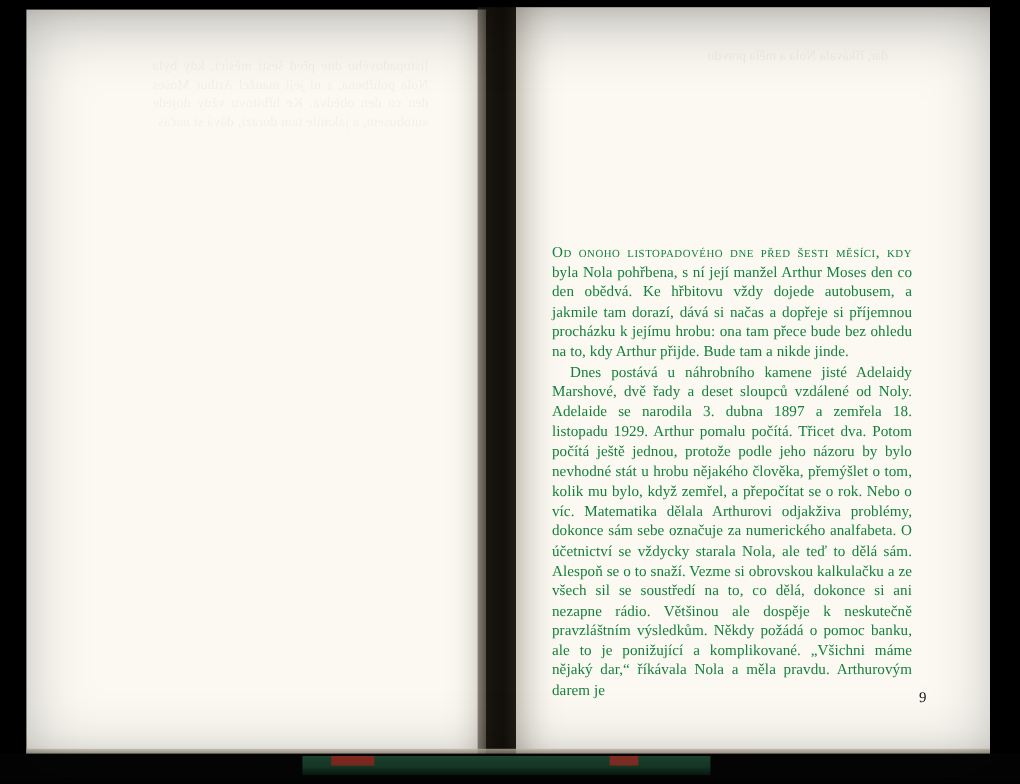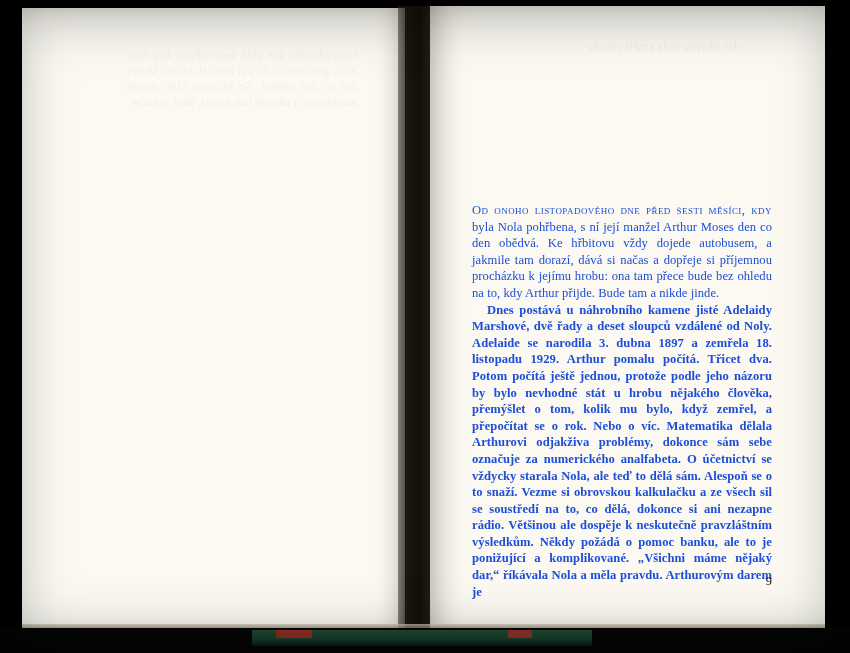--- a/index.html
+++ b/index.html
@@ -95,31 +95,31 @@
     font-size: 11.5px;
     line-height: 15.5px;
     transform: scaleX(-1);
     text-align: justify;
     pointer-events: none;
   }
 
   
   #textblock {
     position: absolute;
-    left: 42px;
+    left: 30px;
     top: 196px;
     width: 300px;
-    color: #1d4ed8;
+    color: #15803d;
     font-size: 12.6px;
     line-height: 16.6px;
     text-align: justify;
     letter-spacing: 0.05px;
   }
   #textblock p { margin: 0; }
-  #textblock p.indent { text-indent: 15px; font-weight: bold; }
+  #textblock p.indent { text-indent: 15px; }
   .smallcaps {
     font-variant: small-caps;
     letter-spacing: 0.45px;
   }
 
   
   #folio {
     position: absolute;
     left: 42px;
     top: 568px;

